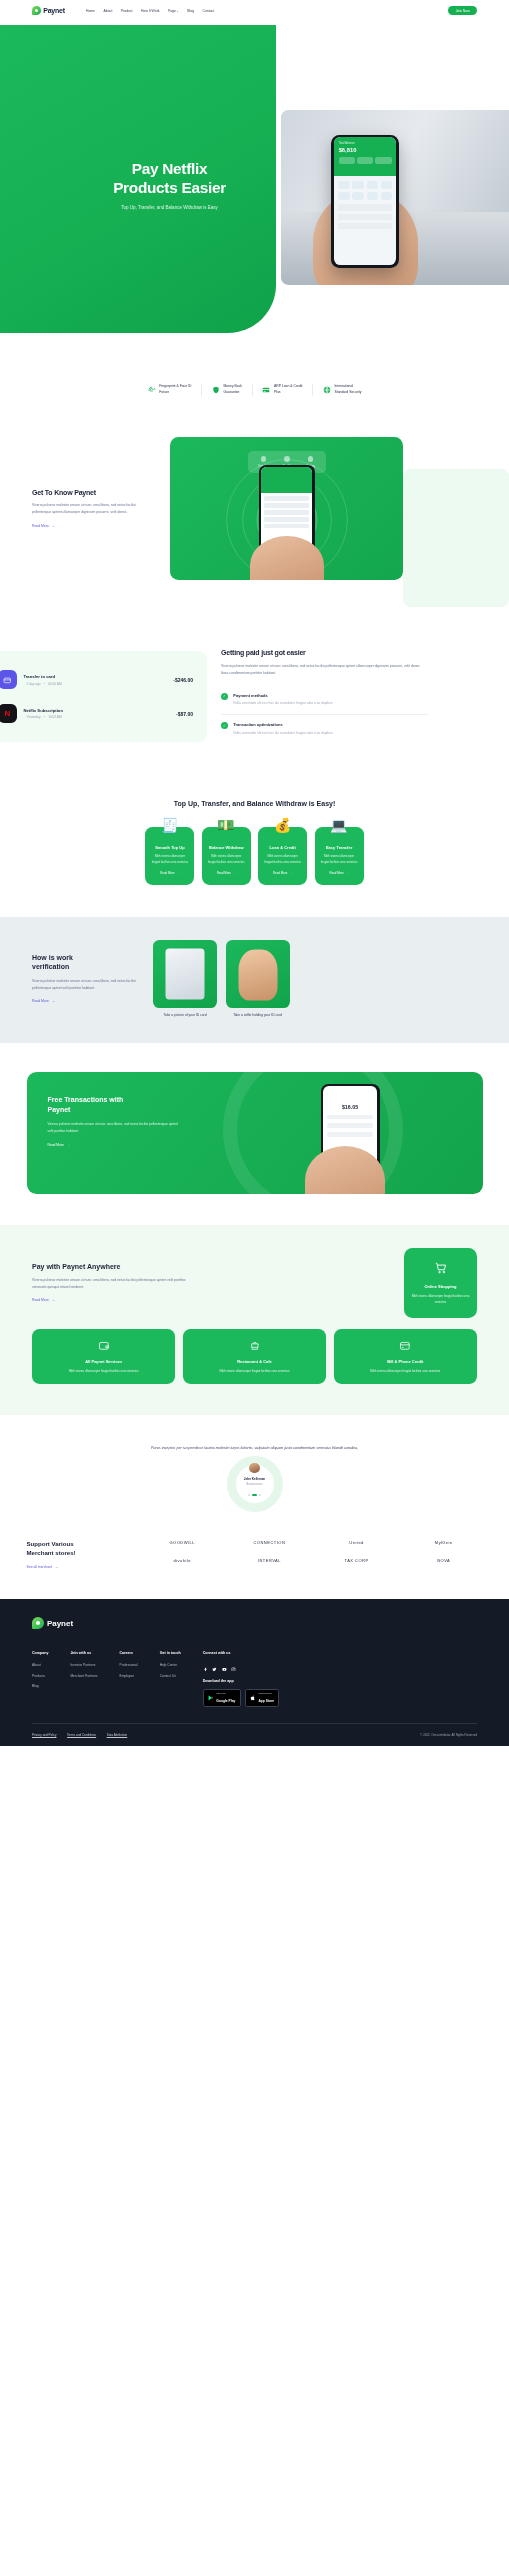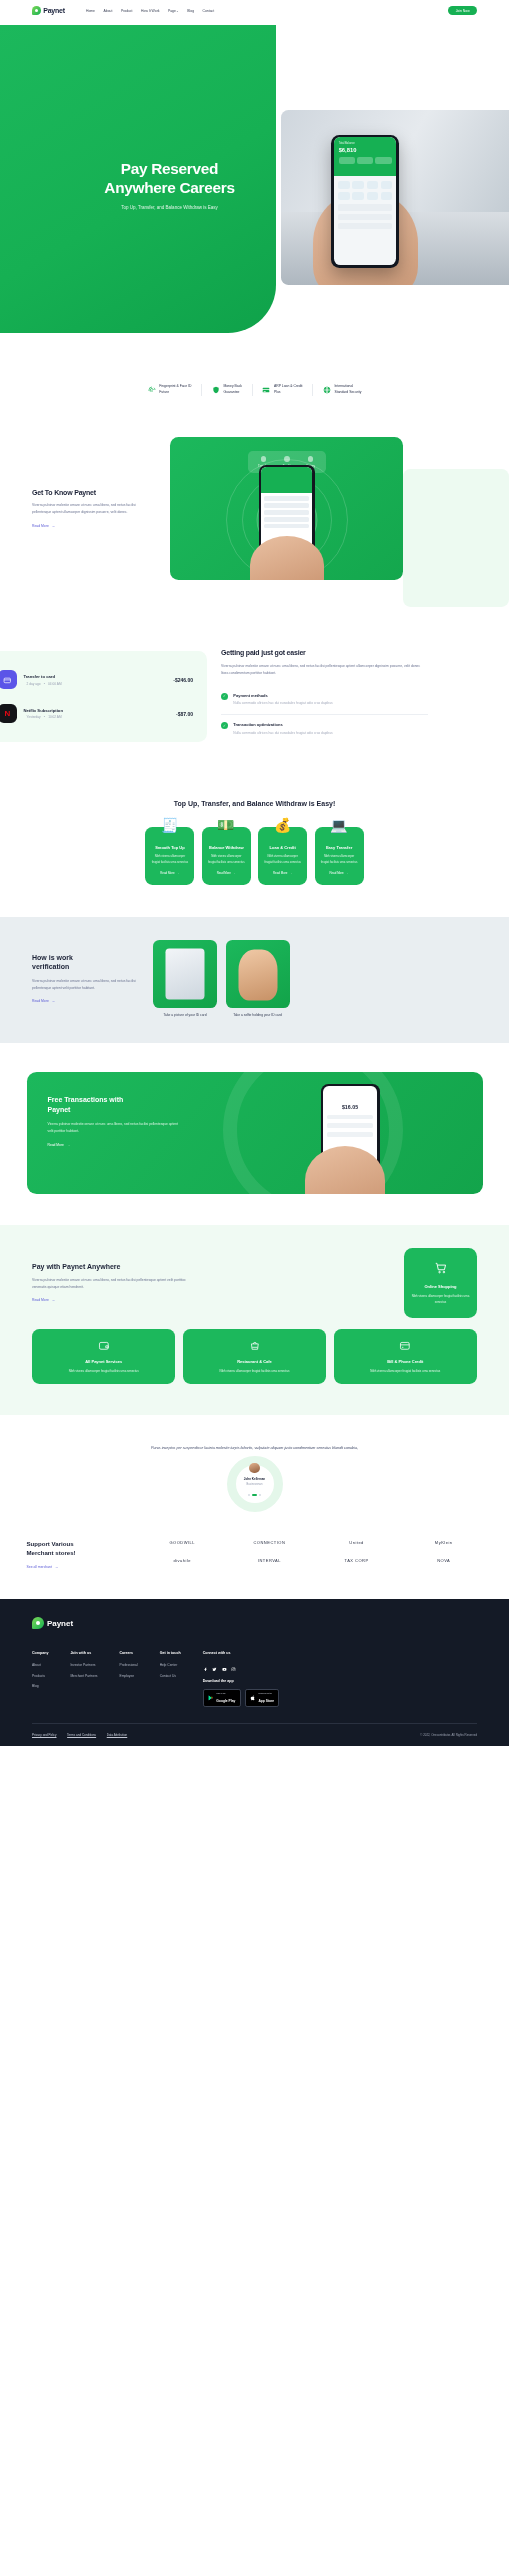--- a/index.html
+++ b/index.html
@@ -312,22 +312,22 @@
           <div class="ph-row"></div>
             <div class="ph-row"></div>
             <div class="ph-row"></div>
         </div>
       </div>
     </div>
   </div>
 
   <div class="hero-copy">
     <h1>
-      <span>Pay Reserved</span><br>
-      <span>Anywhere Careers</span>
+      <span>Pay Netflix</span><br>
+      <span>Products Easier</span>
     </h1>
     <p>Top Up, Transfer, and Balance Withdraw is Easy</p>
   </div>
 </section>
 
 <div class="featurebar">
   <div class="feat">
     <svg class="feat-ic" viewBox="0 0 24 24" fill="none" stroke="currentColor" stroke-width="2">
         <path d="M12 3a9 9 0 0 0-9 9v3"></path>
         <path d="M12 7a5 5 0 0 0-5 5v5"></path>

